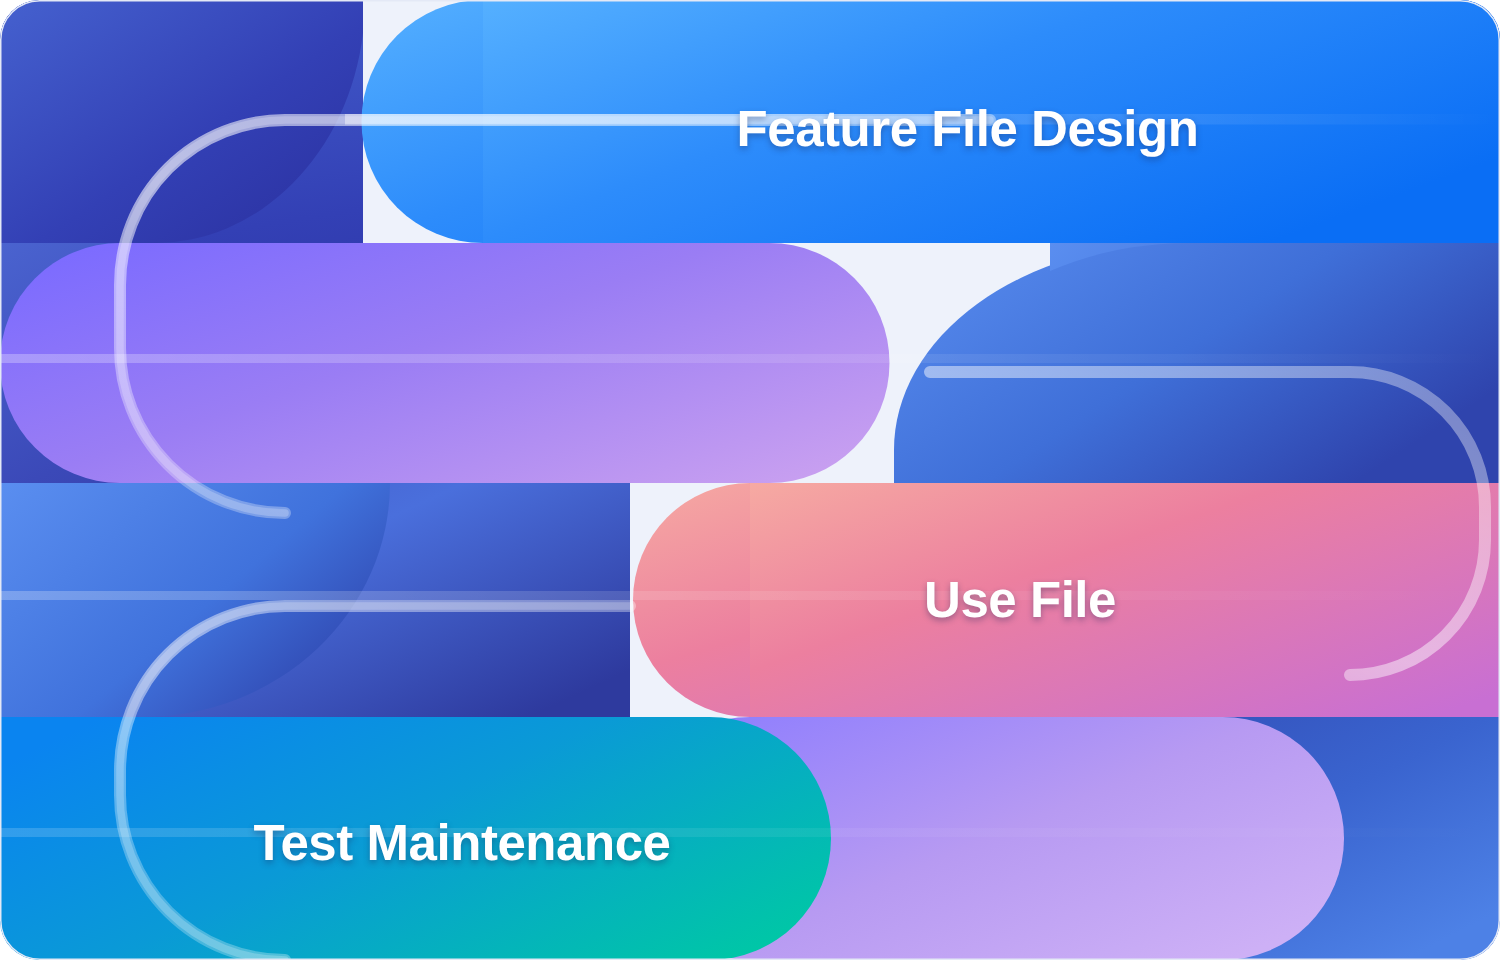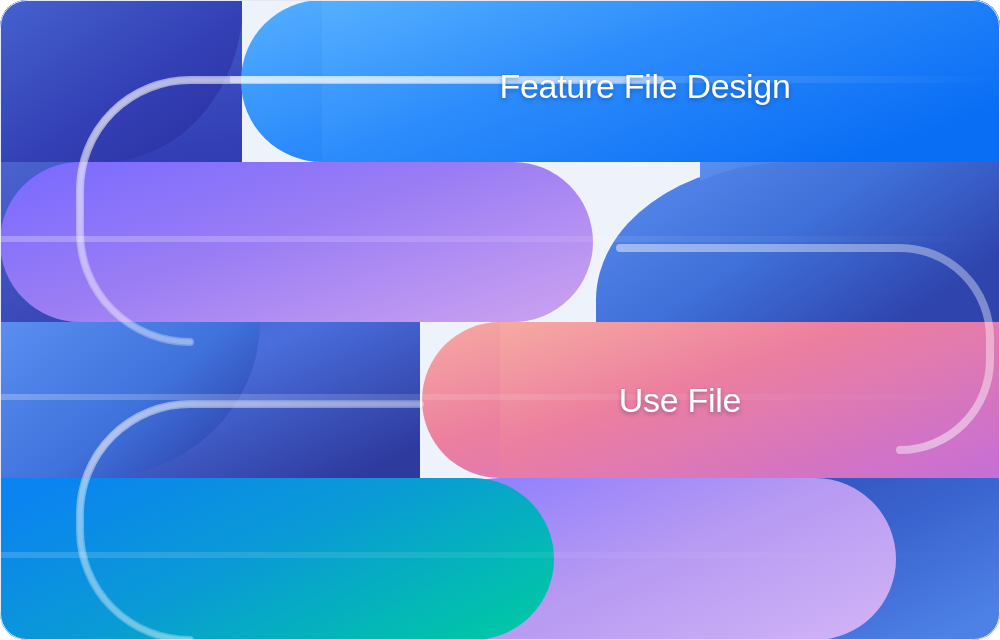--- a/index.html
+++ b/index.html
@@ -23,21 +23,21 @@
     position: absolute;
     inset: 0;
     width: 1000px;
     height: 640px;
     display: block;
   }
   .band-label {
     position: absolute;
     color: #ffffff;
     font-family: "Liberation Sans", sans-serif;
-    font-weight: normal;
+    font-weight: bold;
     font-size: 34px;
     letter-spacing: -0.3px;
     line-height: 1;
     white-space: nowrap;
     text-shadow: 0 2px 4px rgba(30, 40, 90, 0.38);
     pointer-events: none;
     transform: translate(-50%, -50%);
   }
 </style>
 </head>
@@ -214,14 +214,15 @@
 
       <rect x="0.5" y="0.5" width="999" height="639" rx="26" ry="26" fill="none" stroke="#e4e9f6" stroke-width="1"></rect>
     </g>
   </svg>
 
   <div class="band-label" style="left:645px; top:86px;">Feature File Design</div>
 
 
   <div class="band-label" style="left:680px; top:400px;">Use File</div>
 
+  <div class="band-label" style="left:308px; top:562px;">Test Maintenance</div>
 
 </div>
 
 </body></html>

